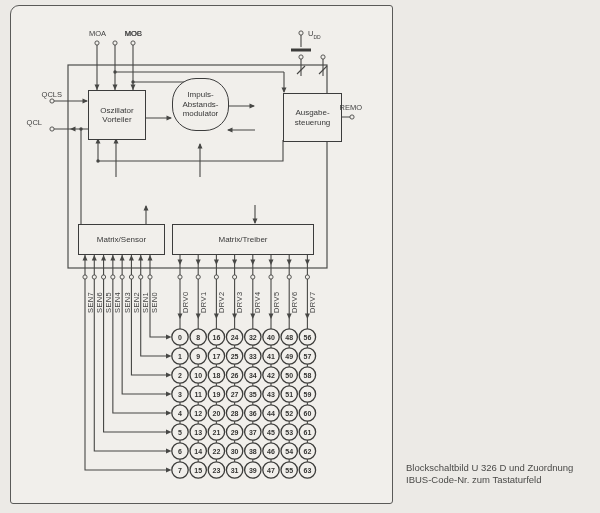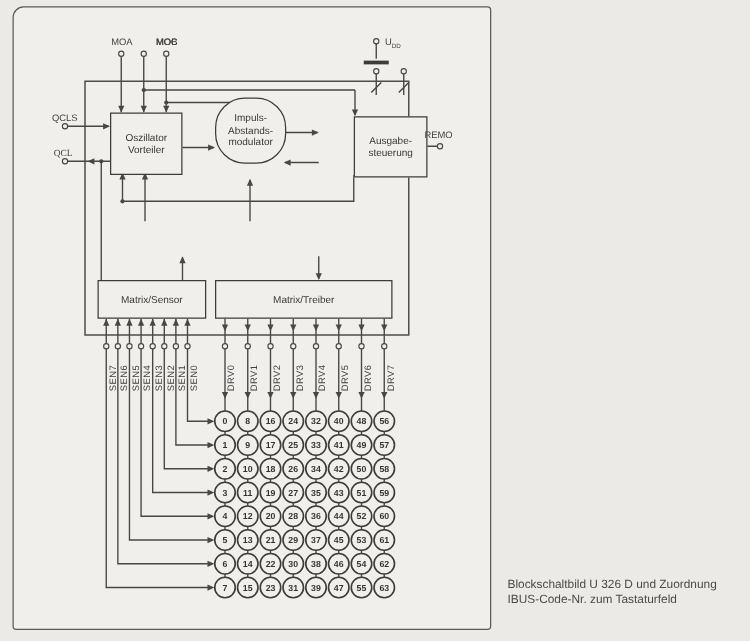--- a/index.html
+++ b/index.html
@@ -301,20 +301,20 @@
   </div>
   <div class="blk" style="left:172px;top:224px;width:140px;height:29px;">
     <span>Matrix/Treiber</span>
   </div>
 
   <div class="lbl" style="left:88px;top:29px;width:18px;">MOA</div>
   <div class="lbl" style="left:106px;top:29px;width:36px;">MOB</div>
   <div class="lbl" style="left:124px;top:29px;width:18px;">MOC</div>
   <div class="lbl" style="left:308px;top:29px;"><span>U</span><sub>DD</sub></div>
   <div class="lbl" style="left:34px;top:90px;width:28px;">QCLS</div>
-  <div class="lbl" style="left:34px;top:118px;width:24px;font-family:Liberation Serif, serif;">QCL</div>
+  <div class="lbl" style="left:18px;top:118px;width:24px;">QCL</div>
   <div class="lbl" style="left:336px;top:103px;width:26px;">REMO</div>
 
   <div class="caption">
     <div>Blockschaltbild U 326 D und Zuordnung</div>
     <div>IBUS-Code-Nr. zum Tastaturfeld</div>
   </div>
 </div>
 
 </body></html>

